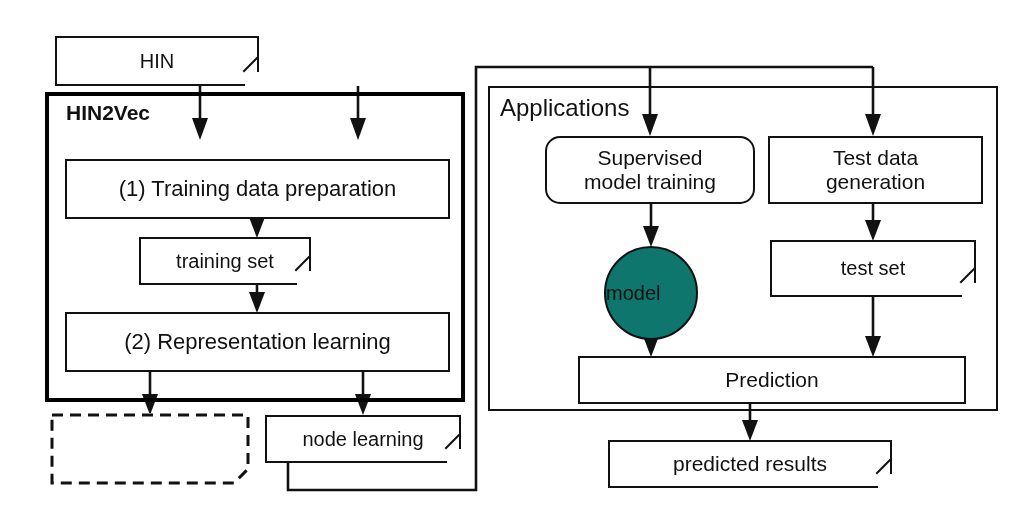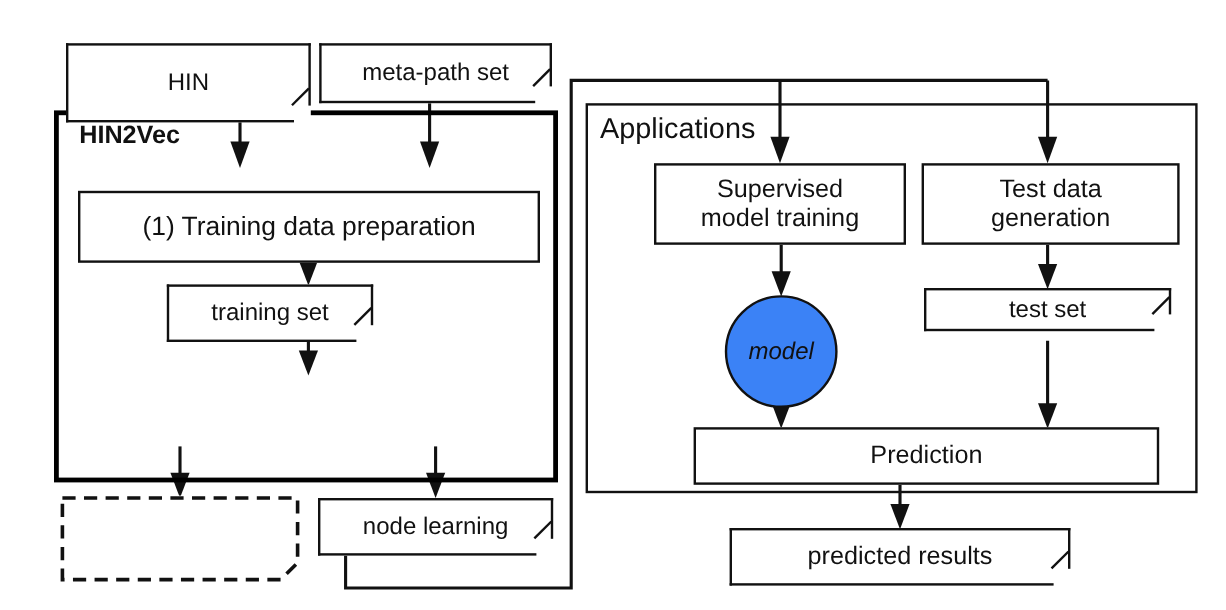--- a/index.html
+++ b/index.html
@@ -69,28 +69,27 @@
   }
   .thick{
     border:4px solid #000;
     background:#ffffff;
   }
   .circle{
     position:absolute;
     box-sizing:border-box;
     border:2px solid #111;
     border-radius:50%;
-    background:#3b82f6;
+    background:#0f766e;
     display:flex;
     align-items:center;
-    justify-content:center;
+    justify-content:flex-start;
     font-size:20px;
     color:#111;
     z-index:6;
-    font-style:italic;
   }
   .label{
     position:absolute;
     color:#111;
     z-index:7;
     white-space:nowrap;
   }
   .bold-label{font-weight:bold;}
   
   svg.links{
@@ -183,66 +182,65 @@
   </svg>
 
   <div class="box thick" style="left:45px;top:92px;width:420px;height:310px;background:transparent;"></div>
 
   <div class="label bold-label" style="left:66px;top:101px;font-size:21px;">HIN2Vec</div>
 
   <div class="box plain" style="left:488px;top:86px;width:510px;height:325px;background:transparent;"></div>
 
   <div class="label" style="left:500px;top:94px;font-size:24px;text-align:right;">Applications</div>
 
-  <div class="box doc" style="left:55px;top:36px;width:204px;height:66px;">
+  <div class="box doc" style="left:55px;top:36px;width:204px;height:50px;">
     <span>HIN</span>
     <i class="fold"></i>
   </div>
 
-  <div class="box doc" style="left:266px;top:36px;width:194px;height:50px;">
-    <span>meta-path set</span>
-    <i class="fold"></i>
-  </div>
 
   <div class="box plain" style="left:65px;top:139px;width:385px;height:60px;font-size:22px;margin-top:20px;">
     <span>(1) Training data preparation</span>
   </div>
 
   <div class="box doc" style="left:139px;top:237px;width:172px;height:48px;">
     <span>training set</span>
     <i class="fold"></i>
   </div>
 
+  <div class="box plain" style="left:65px;top:312px;width:385px;height:60px;font-size:22px;">
+    <span>(2) Representation learning</span>
+  </div>
 
   <div class="box doc-dashed" style="left:50px;top:413px;width:200px;height:72px;font-size:20px;">
     <svg width="200" height="72" viewBox="0 0 200 72" style="position:absolute;left:0;top:0;">
       <path d="M2,2 L198,2 L198,56 L184,70 L2,70 Z" fill="#ffffff" stroke="#111" stroke-width="3" stroke-dasharray="11 7" stroke-linejoin="miter"></path>
     </svg>
   </div>
 
   <div class="box doc" style="left:265px;top:415px;width:196px;height:48px;">
     <span>node learning</span>
     <i class="fold"></i>
   </div>
 
-  <div class="box plain" style="left:545px;top:136px;width:210px;height:68px;font-size:21px;">
+  <div class="box plain" style="left:545px;top:136px;width:210px;height:68px;font-size:21px;border-radius:15px;">
     <span>Supervised
 model training</span>
   </div>
 
   <div class="box plain" style="left:768px;top:136px;width:215px;height:68px;font-size:21px;">
     <span>Test data
 generation</span>
   </div>
 
   <div class="circle" style="left:604px;top:246px;width:94px;height:94px;">
     <span>model</span>
   </div>
 
-  <div class="box doc" style="left:770px;top:240px;width:206px;height:36px;">
+  <div class="box doc" style="left:770px;top:240px;width:206px;height:57px;">
     <span>test set</span>
     <i class="fold"></i>
   </div>
 
   <div class="box plain" style="left:578px;top:356px;width:388px;height:48px;font-size:21px;">
     <span>Prediction</span>
   </div>
 
   <div class="box doc" style="left:608px;top:440px;width:284px;height:48px;font-size:21px;">
     <span>predicted results</span>

